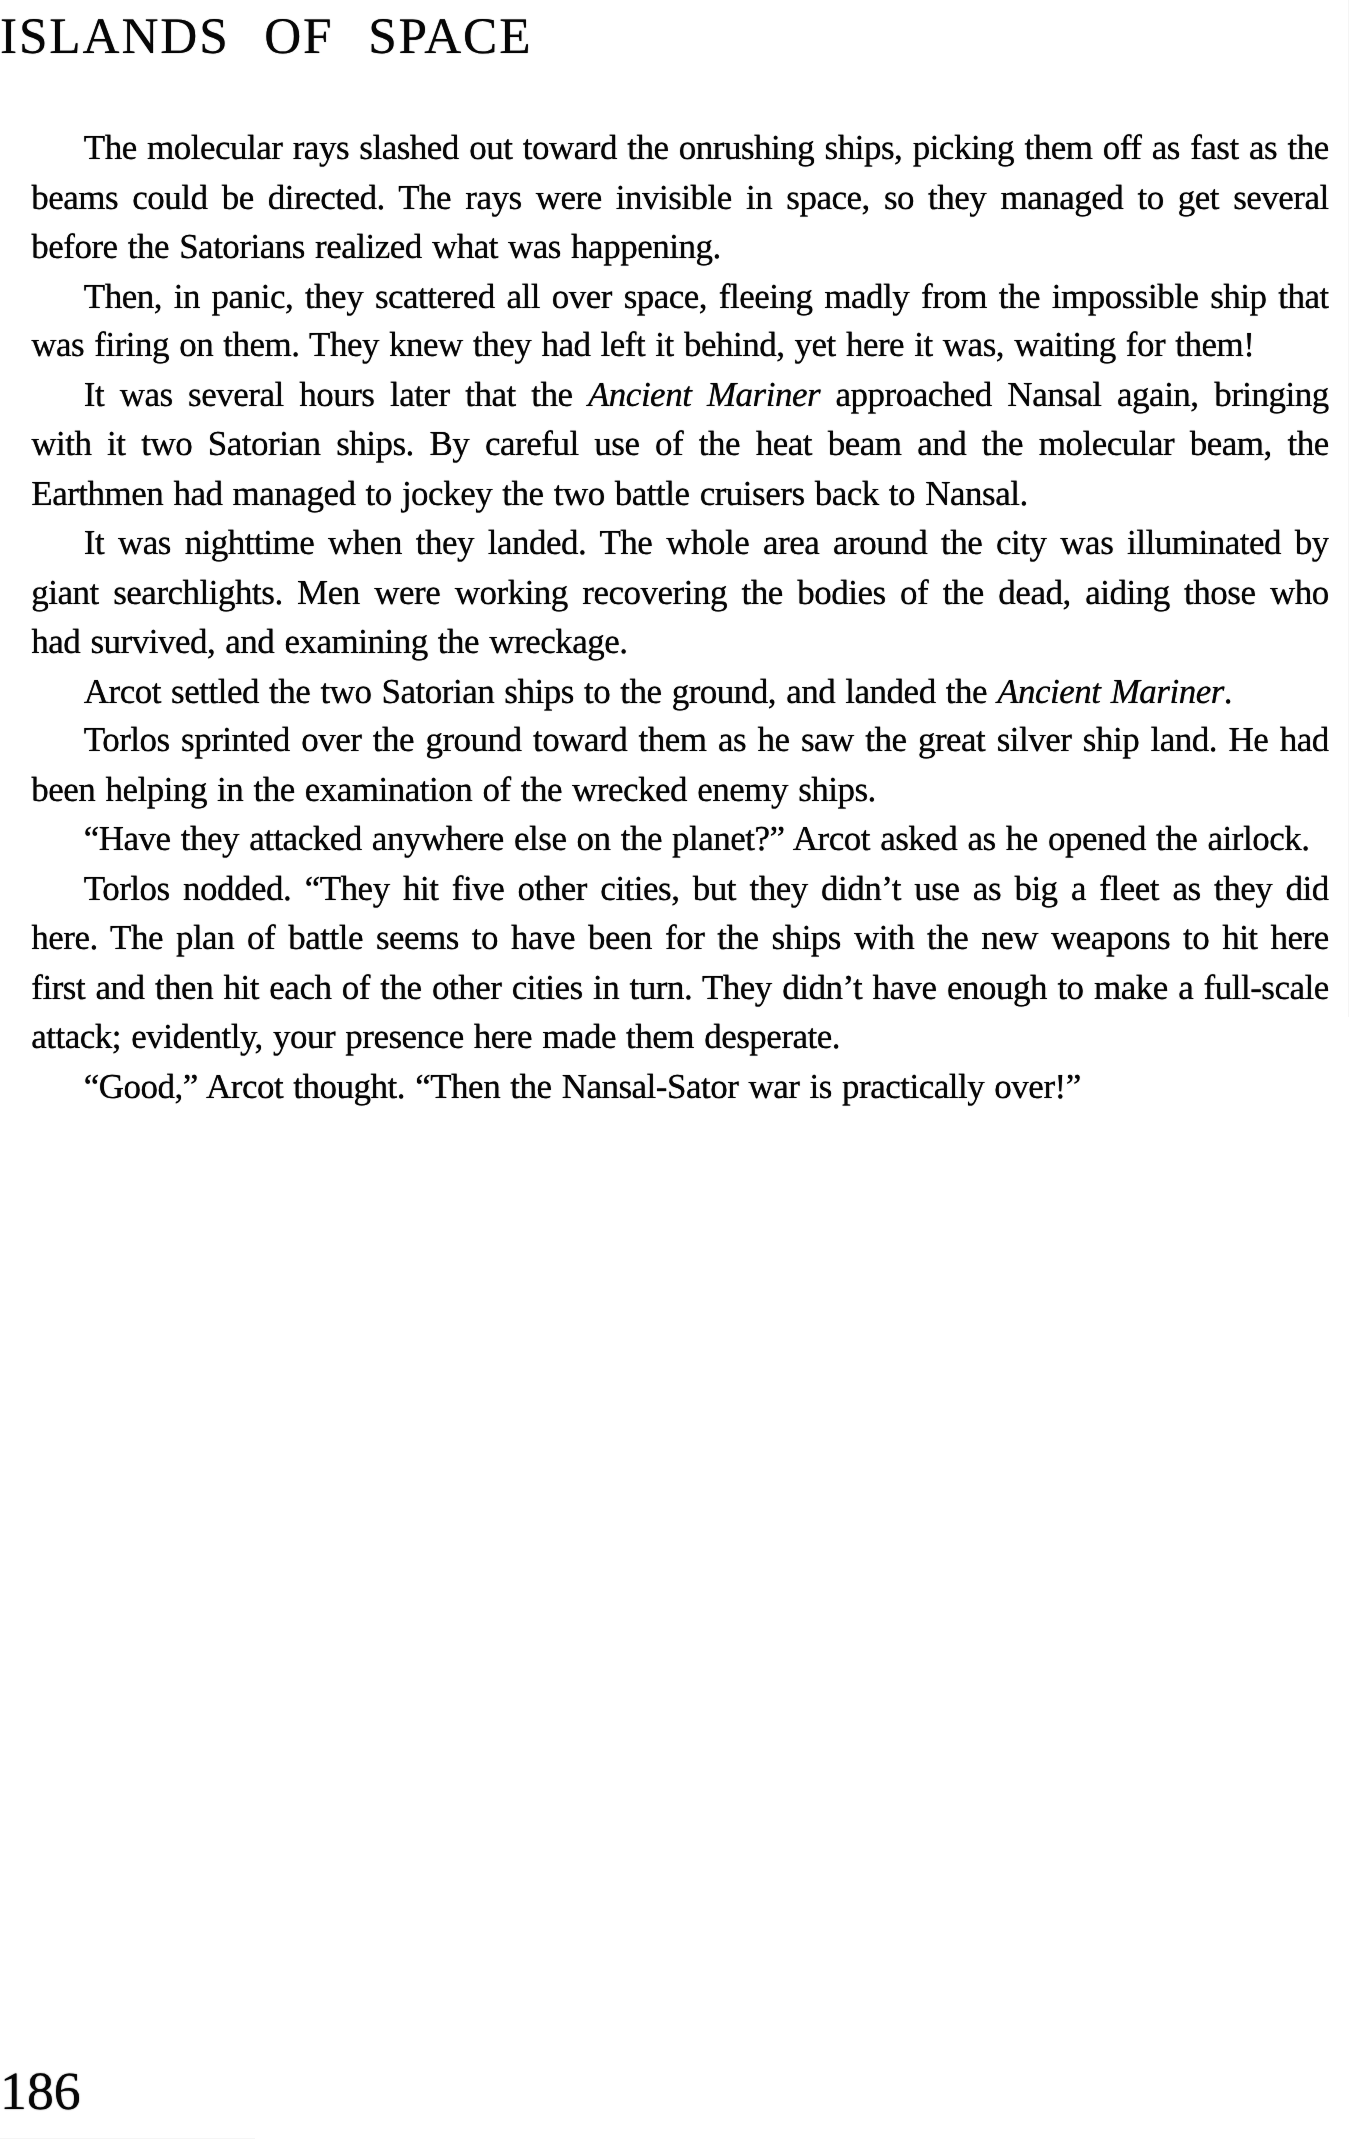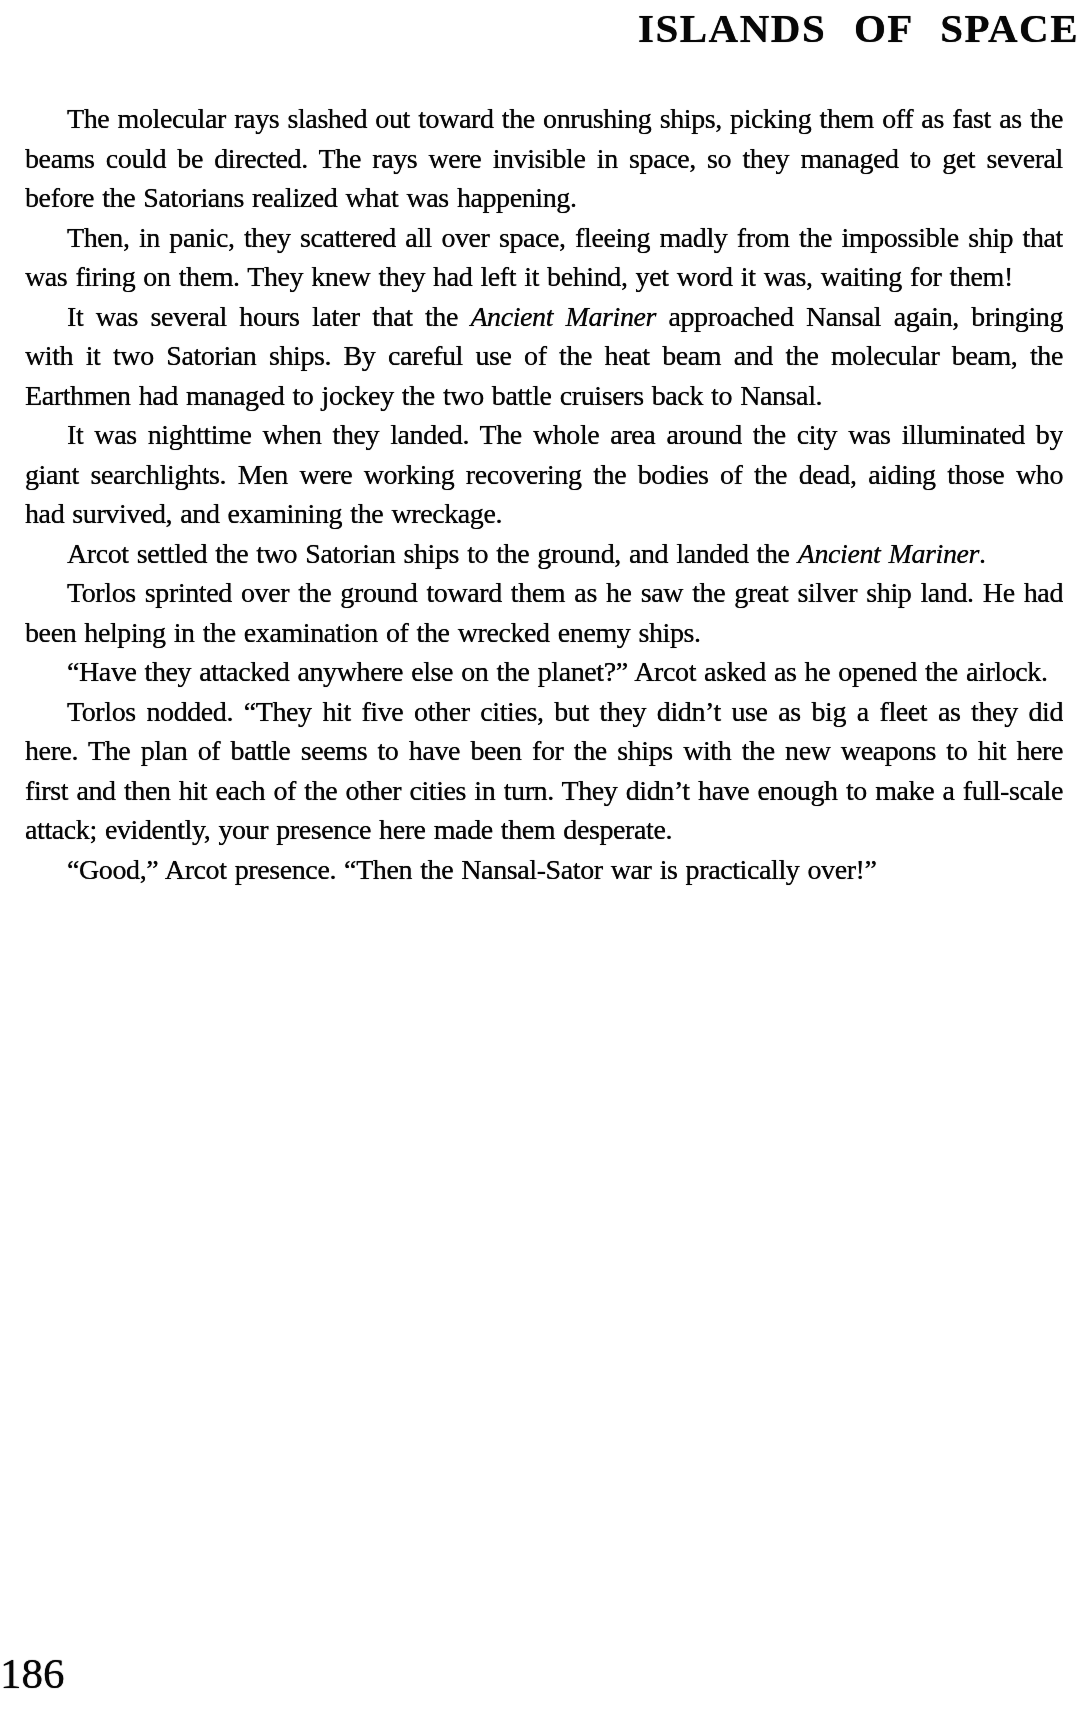--- a/index.html
+++ b/index.html
@@ -14,24 +14,24 @@
     background: #ffffff;
     overflow: hidden;
     font-family: "Liberation Serif", serif;
     color: #070707;
   }
   .running-head {
     position: absolute;
     top: 8px;
     left: 0;
     width: 100%;
-    text-align: right;
+    text-align: left;
     font-size: 41px;
     line-height: 1;
-    font-weight: bold;
+    font-weight: normal;
     letter-spacing: 1.5px;
     word-spacing: 16px;
     text-shadow: 0 0 0.8px rgba(0,0,0,0.85);
   }
   .body-text {
     position: absolute;
     top: 99px;
     left: 25px;
     width: 1038px;
     height: 1530px;
@@ -63,24 +63,24 @@
   }
 </style>
 </head>
 <body>
 
 <div class="page">
   <div class="running-head">ISLANDS OF SPACE</div>
 
   <div class="body-text" id="body-text">
       <p><span>The molecular rays slashed out toward the onrushing ships, picking them off as fast as the beams could be directed. The rays were invisible in space, so they managed to get several before the Satorians realized what was happening.</span></p>
-      <p><span>Then, in panic, they scattered all over space, fleeing madly from the impossible ship that was firing on them. They knew they had left it behind, yet word it was, waiting for them!</span></p>
+      <p><span>Then, in panic, they scattered all over space, fleeing madly from the impossible ship that was firing on them. They knew they had left it behind, yet here it was, waiting for them!</span></p>
       <p><span>It was several hours later that the </span><span class="seg-italic">Ancient Mariner</span><span> approached Nansal again, bringing with it two Satorian ships. By careful use of the heat beam and the molecular beam, the Earthmen had managed to jockey the two battle cruisers back to Nansal.</span></p>
       <p><span>It was nighttime when they landed. The whole area around the city was illuminated by giant searchlights. Men were working recovering the bodies of the dead, aiding those who had survived, and examining the wreckage.</span></p>
       <p><span>Arcot settled the two Satorian ships to the ground, and landed the </span><span class="seg-italic">Ancient Mariner</span><span>.</span></p>
       <p><span>Torlos sprinted over the ground toward them as he saw the great silver ship land. He had been helping in the examination of the wrecked enemy ships.</span></p>
       <p><span>“Have they attacked anywhere else on the planet?” Arcot asked as he opened the airlock.</span></p>
       <p><span>Torlos nodded. “They hit five other cities, but they didn’t use as big a fleet as they did here. The plan of battle seems to have been for the ships with the new weapons to hit here first and then hit each of the other cities in turn. They didn’t have enough to make a full-scale attack; evidently, your presence here made them desperate.</span></p>
-      <p><span>“Good,” Arcot presence. “Then the Nansal-Sator war is practically over!”</span></p>
+      <p><span>“Good,” Arcot thought. “Then the Nansal-Sator war is practically over!”</span></p>
     </div>
 
   <div class="page-number">186</div>
 </div>
 
 </body></html>

